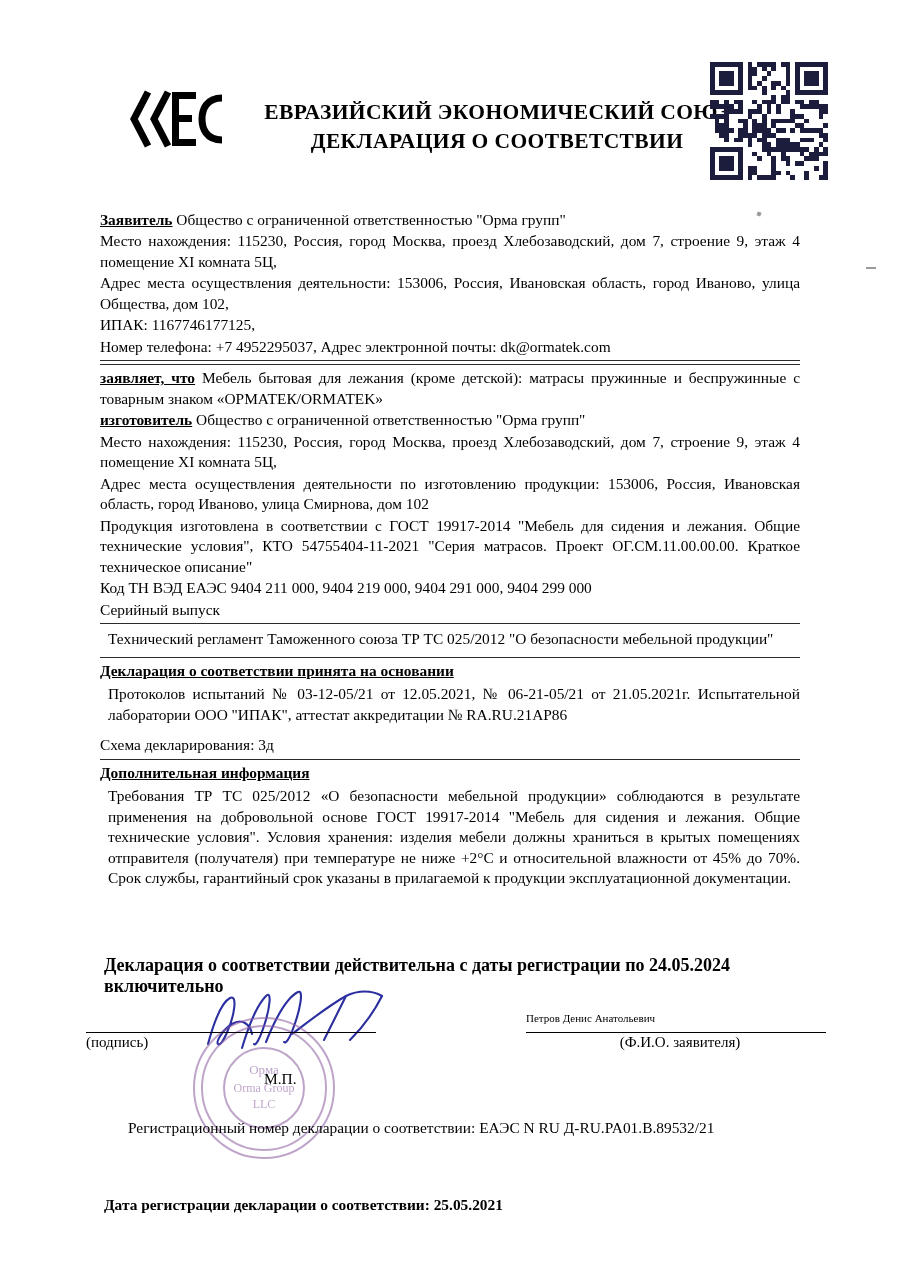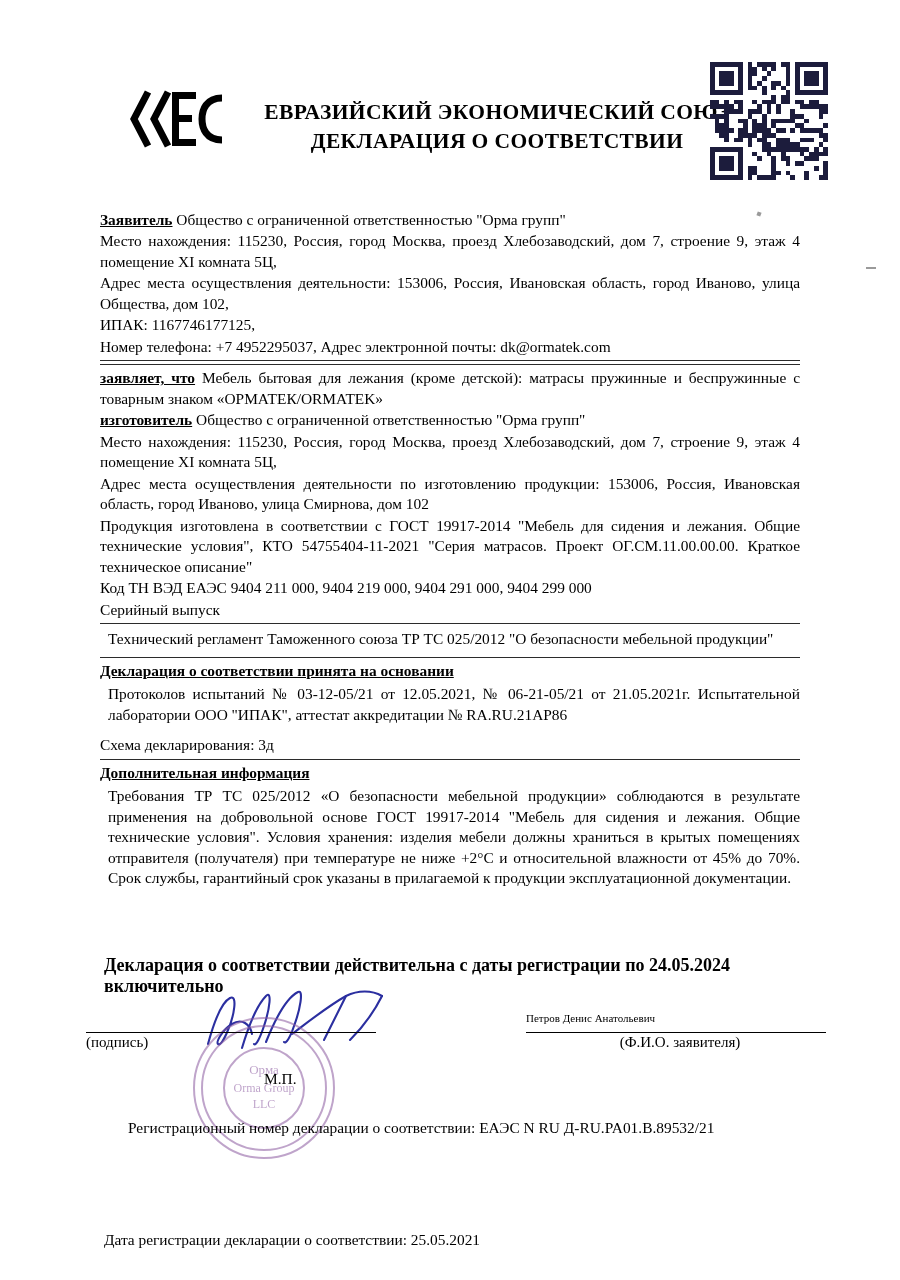--- a/index.html
+++ b/index.html
@@ -174,22 +174,21 @@
     top: 1119px;
     font-size: 15.4px;
     font-weight: normal;
     margin-left: 24px;
   }
   .reg-date {
     position: absolute;
     left: 104px;
     top: 1196px;
     font-size: 15.4px;
-    font-weight: normal;
-    margin-top: 35px;
+    font-weight: bold;
   }
   .scheme {
     padding-top: 6px;
   }
 </style>
 </head>
 <body>
 
 <div class="page">
 

